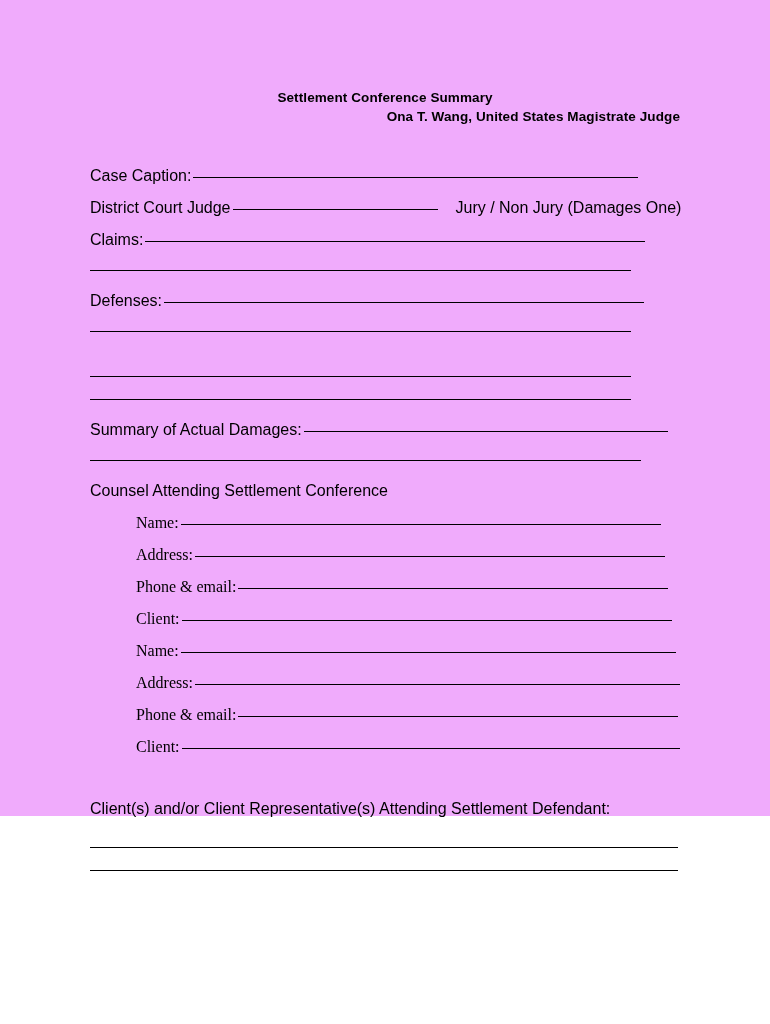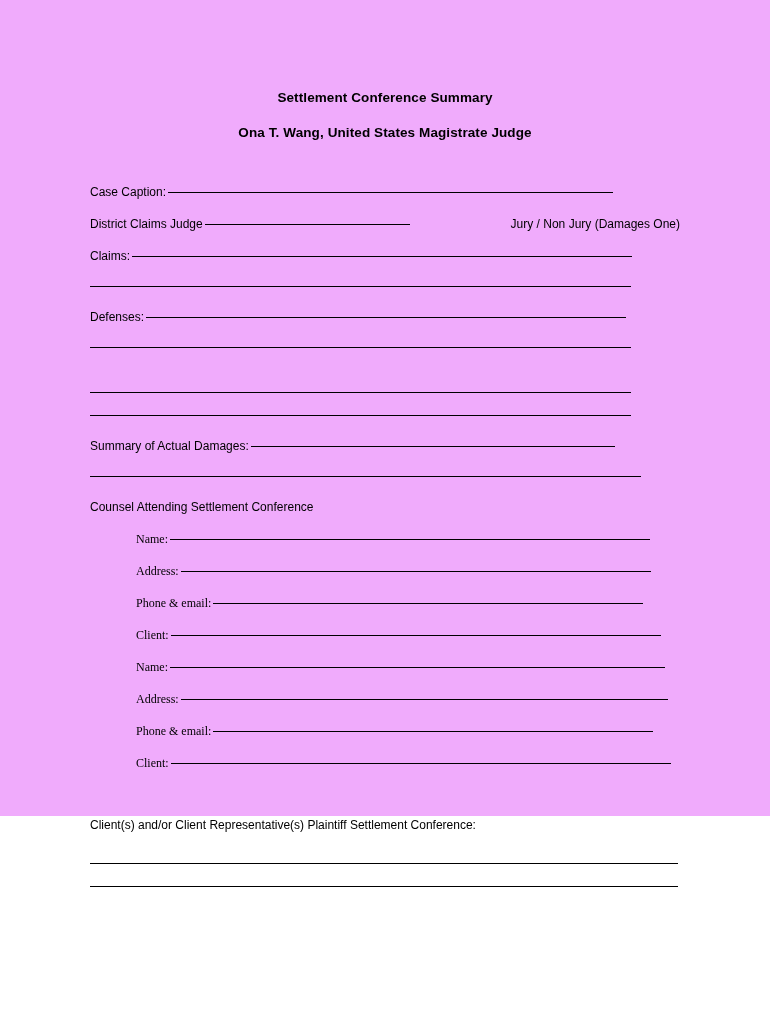--- a/index.html
+++ b/index.html
@@ -30,25 +30,26 @@
     width: 590px;
   }
   .title-block {
     text-align: center;
     font-weight: bold;
     font-size: 13.5px;
     line-height: 19px;
     letter-spacing: 0.1px;
   }
   .title-line-2 {
-    margin-top: 16px;
+    margin-top: 0px;
+    text-align: right;
   }
   .body-block {
     margin-top: 42px;
-    font-size: 12px;
+    font-size: 16px;
     line-height: 16px;
   }
   .row {
     display: flex;
     align-items: baseline;
     white-space: nowrap;
   }
   .label {
     flex: 0 0 auto;
   }
@@ -95,21 +96,21 @@
     <div class="body-block">
 
       <div class="row">
         <span class="label">Case Caption:</span>
         <span class="rule" style="max-width:445px"></span>
       </div>
 
       <div class="gap-md"></div>
 
       <div class="row">
-        <span class="label">District Claims Judge</span>
+        <span class="label">District Court Judge</span>
         <span class="rule fixed" style="width:205px"></span>
         <span class="right-text">Jury / Non Jury (Damages One)</span>
       </div>
 
       <div class="gap-md"></div>
 
       <div class="row">
         <span class="label">Claims:</span>
         <span class="rule" style="max-width:500px"></span>
       </div>
@@ -198,21 +199,21 @@
         <div class="row">
           <span class="label">Client:</span>
           <span class="rule" style="max-width:500px"></span>
         </div>
       </div>
 
       <div class="gap-xl"></div>
       <div class="gap-md"></div>
 
       <div class="row">
-        <span class="label">Client(s) and/or Client Representative(s) Plaintiff Settlement Conference:</span>
+        <span class="label">Client(s) and/or Client Representative(s) Attending Settlement Defendant:</span>
       </div>
 
       <div class="gap-xl"></div>
 
       <div class="fullrule" style="width:588px"></div>
 
       <div class="gap-lg"></div>
 
       <div class="fullrule" style="width:588px"></div>
 

